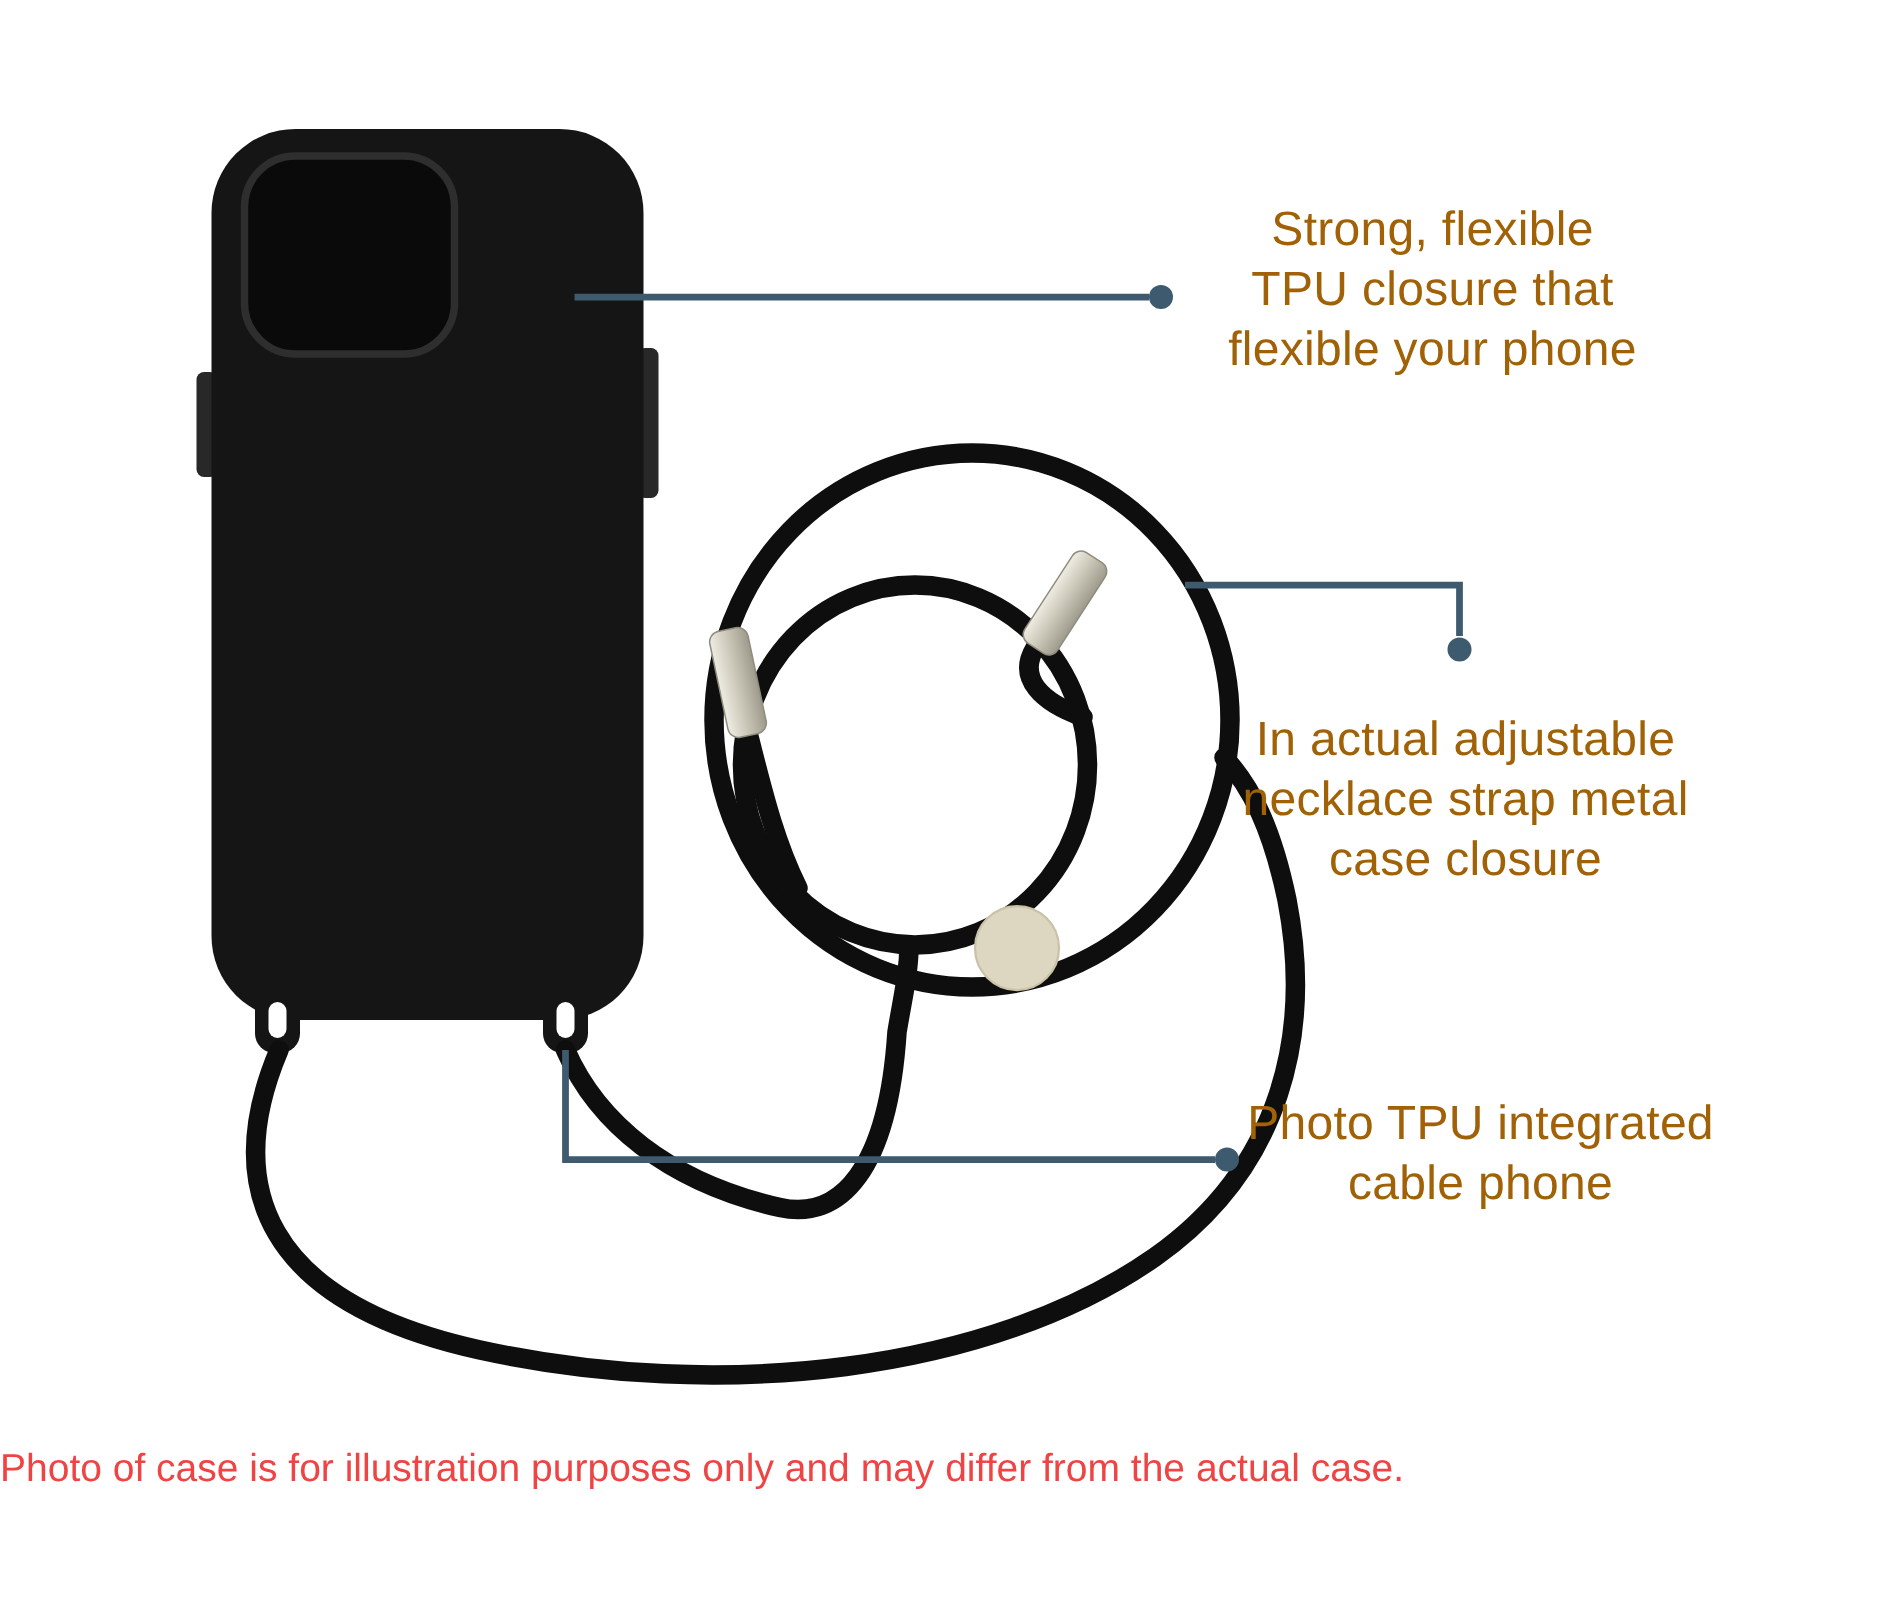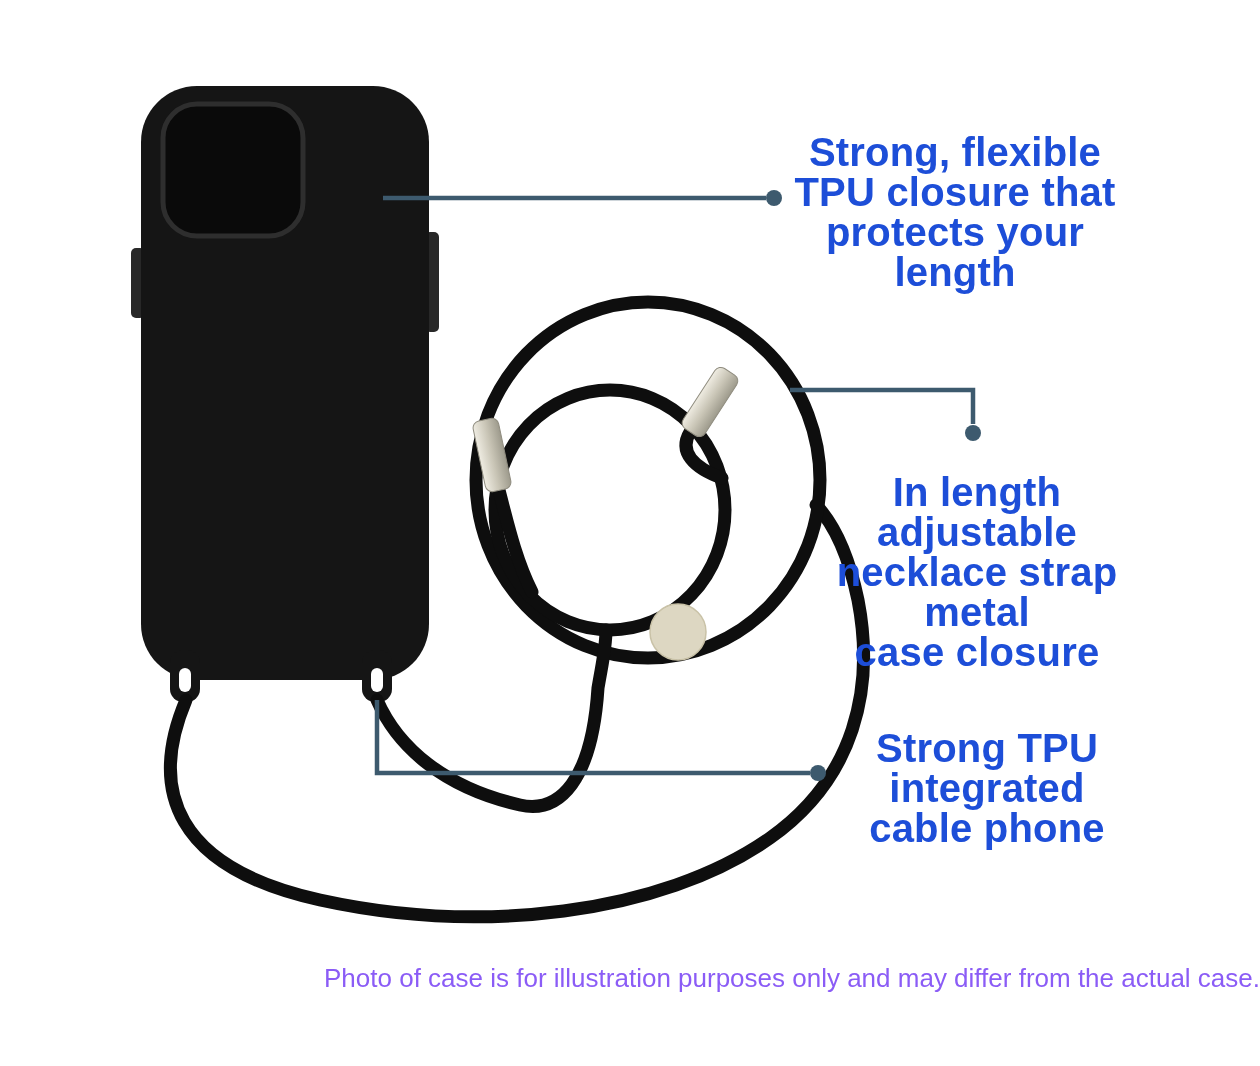--- a/index.html
+++ b/index.html
@@ -12,33 +12,33 @@
     font-family: "Liberation Sans", sans-serif;
   }
   .diagram-svg {
     position: absolute;
     left: 0; top: 0;
     width: 1260px; height: 1066px;
   }
   .annotation {
     position: absolute;
     text-align: center;
-    color: #1d4ed8;
-    font-size: 40px;
+    color: #a16207;
+    font-size: 32px;
     line-height: 40px;
-    font-weight: 700;
+    font-weight: 400;
     letter-spacing: 0.2px;
   }
   .footer-disclaimer {
     position: absolute;
     left: 0;
     top: 963px;
     width: 100%;
-    text-align: right;
-    color: #8b5cf6;
+    text-align: left;
+    color: #ef4444;
     font-size: 26px;
     font-weight: 400;
   }
 </style>
 </head>
 <body>
 
 <div class="page">
 
   <svg class="diagram-svg" viewBox="0 0 1260 1066">
@@ -90,29 +90,29 @@
     <g fill="#3d5a6e">
       <circle cx="774" cy="198" r="8"></circle>
       <circle cx="973" cy="433" r="8"></circle>
       <circle cx="818" cy="773" r="8"></circle>
     </g>
   </svg>
 
   <div class="annotation" style="left:775px; top:132px; width:360px;">
     <div>Strong, flexible</div>
     <div>TPU closure that</div>
-    <div>protects your length</div>
+    <div>flexible your phone</div>
   </div>
 
   <div class="annotation" style="left:792px; top:472px; width:370px;">
-    <div>In length adjustable</div>
+    <div>In actual adjustable</div>
     <div>necklace strap metal</div>
     <div>case closure</div>
   </div>
 
   <div class="annotation" style="left:822px; top:728px; width:330px;">
-    <div>Strong TPU integrated</div>
+    <div>Photo TPU integrated</div>
     <div>cable phone</div>
   </div>
 
   <div class="footer-disclaimer">Photo of case is for illustration purposes only and may differ from the actual case.</div>
 
 </div>
 
 </body></html>

